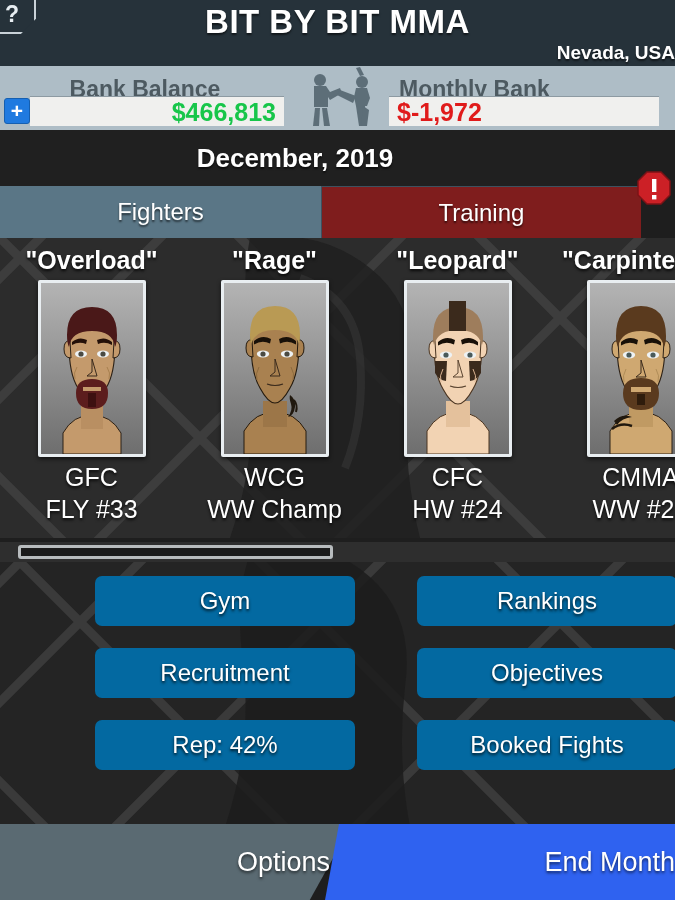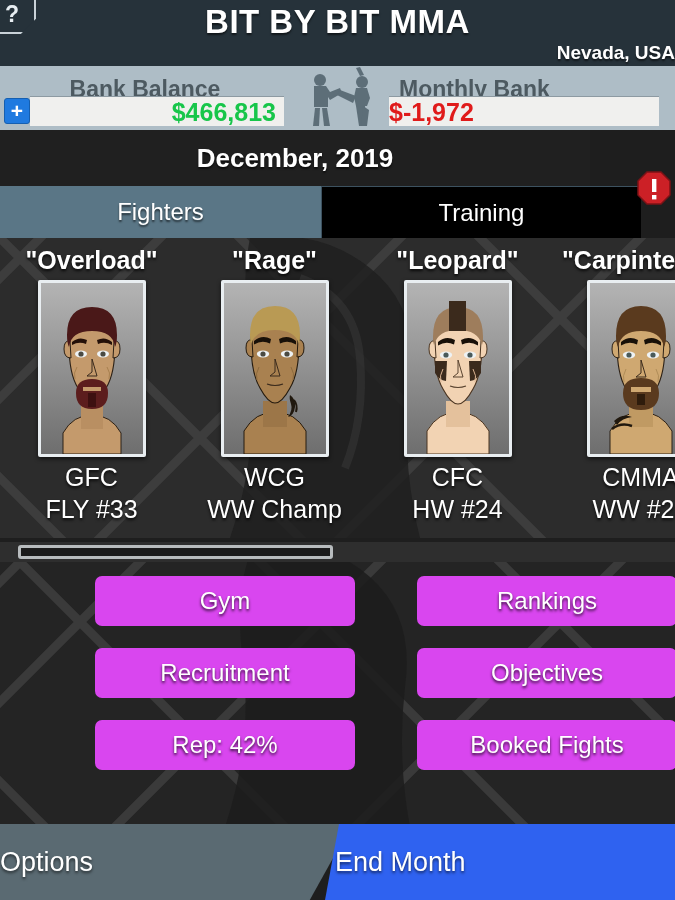--- a/index.html
+++ b/index.html
@@ -52,21 +52,21 @@
     font-size:23px; font-weight:bold; text-align:center;
     padding-top:8px;
   }
   .fin-label.left { text-align:left; padding-left:14px; }
   .fin-value-wrap { position:relative; height:32px; padding:0 6px 0 0; }
   .fin-field {
     height:30px; background:#f0f0ee; border-top:1px solid #8d9aa2;
     display:flex; align-items:center;padding-left:41px;
   }
   .fin-field.bankfield { margin-left:30px; justify-content:flex-end; padding-right:8px; }
-  .fin-field.costfield { margin-left:4px; justify-content:flex-start; padding-left:0; margin-right:10px;}
+  .fin-field.costfield { margin-left:4px; justify-content:flex-start; padding-left:8px; margin-right:10px;}
   .fin-amount { font-size:25px; font-weight:bold; line-height:28px; }
   .plus-btn {
     position:absolute; left:4px; top:2px; width:26px; height:26px;
     background:#1f7ae0; color:#ffffff; font-size:21px; font-weight:bold;
     line-height:24px; text-align:center; border-radius:3px;
     border:1px solid #155fb0;
   }
   .fight-silhouette { width:95px; height:64px; display:block; }
 
   
@@ -85,21 +85,21 @@
     position:absolute; left:0; top:186px; width:641px; height:52px;
     display:flex;
   }
   .tab {
     height:52px; line-height:52px; text-align:center;
     color:#ffffff; font-size:24px; font-weight:normal;
     text-shadow:0 2px 2px rgba(0,0,0,.6);
   }
   .tab.active { width:338px; background:#5a7686; }
   .tab.inactive {
-    width:337px; background:#000000;
+    width:337px; background:#7f1d1d;
     border-top:1px solid #3d5260; border-left:1px solid #3d5260;
   }
   .alert-badge {
     position:absolute; right:4px; top:171px; width:34px; height:34px;
   }
 
   
   .fighter-area {
     position:absolute; left:0; top:238px; width:675px; height:300px;
     background:#2a2a2a; overflow:hidden;
@@ -152,21 +152,21 @@
   .menu-fence { position:absolute; inset:0; width:675px; height:262px; }
   .menu-grid {
     position:absolute; left:0; top:0; width:675px; height:262px;
     display:grid;
     grid-template-columns:260px 260px;
     grid-template-rows:50px 50px 50px;
     gap:22px 62px;
     padding:14px 0 0 95px;
   }
   .menu-btn {
-    background:#d946ef; border-radius:7px;
+    background:#0369a1; border-radius:7px;
     color:#ffffff; font-size:24px;
     display:flex; align-items:center; justify-content:center;
     text-shadow:0 2px 3px rgba(0,0,0,.8);
   }
 
   
   .bottombar {
     position:absolute; left:0; bottom:0; width:675px; height:76px;
   }
   .bb-left {
@@ -176,21 +176,21 @@
     clip-path:polygon(0 0,100% 0,88% 100%,0 100%);
   }
   .bb-right {
     position:absolute; right:0; top:0; width:350px; height:76px;
     background:#2f62f0;
     -webkit-clip-path:polygon(4% 0,100% 0,100% 100%,0 100%);
     clip-path:polygon(4% 0,100% 0,100% 100%,0 100%);
   }
   .bb-label {
     position:absolute; top:0; height:67px; line-height:76px;
-    color:#ffffff; font-size:27px; text-align:left;
+    color:#ffffff; font-size:27px; text-align:right;
     text-shadow:0 2px 3px rgba(0,0,0,.6);
   }
   .bb-label.left { left:0; width:330px; }
   .bb-label.right { right:0; width:340px; }
 </style>
 </head>
 <body>
 
 <div id="app">
 

